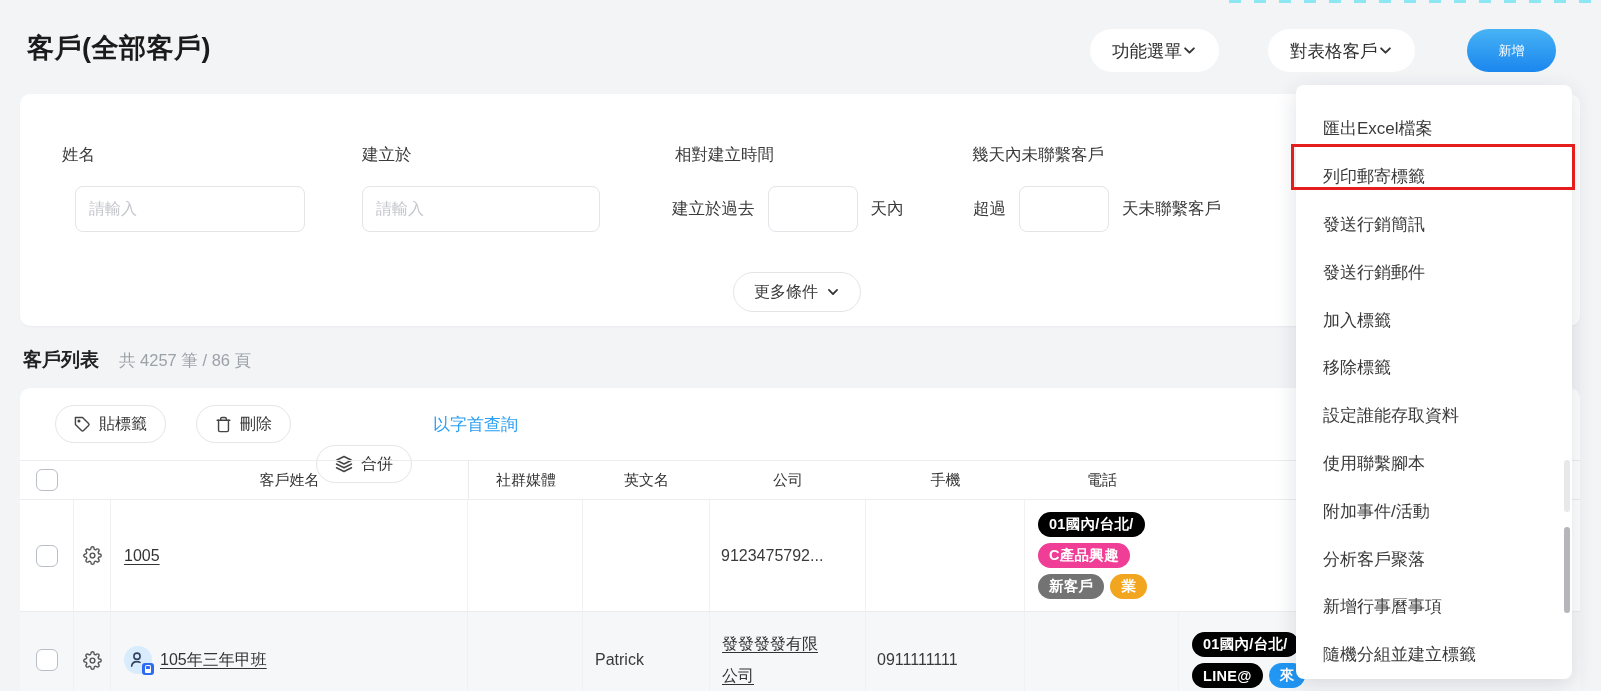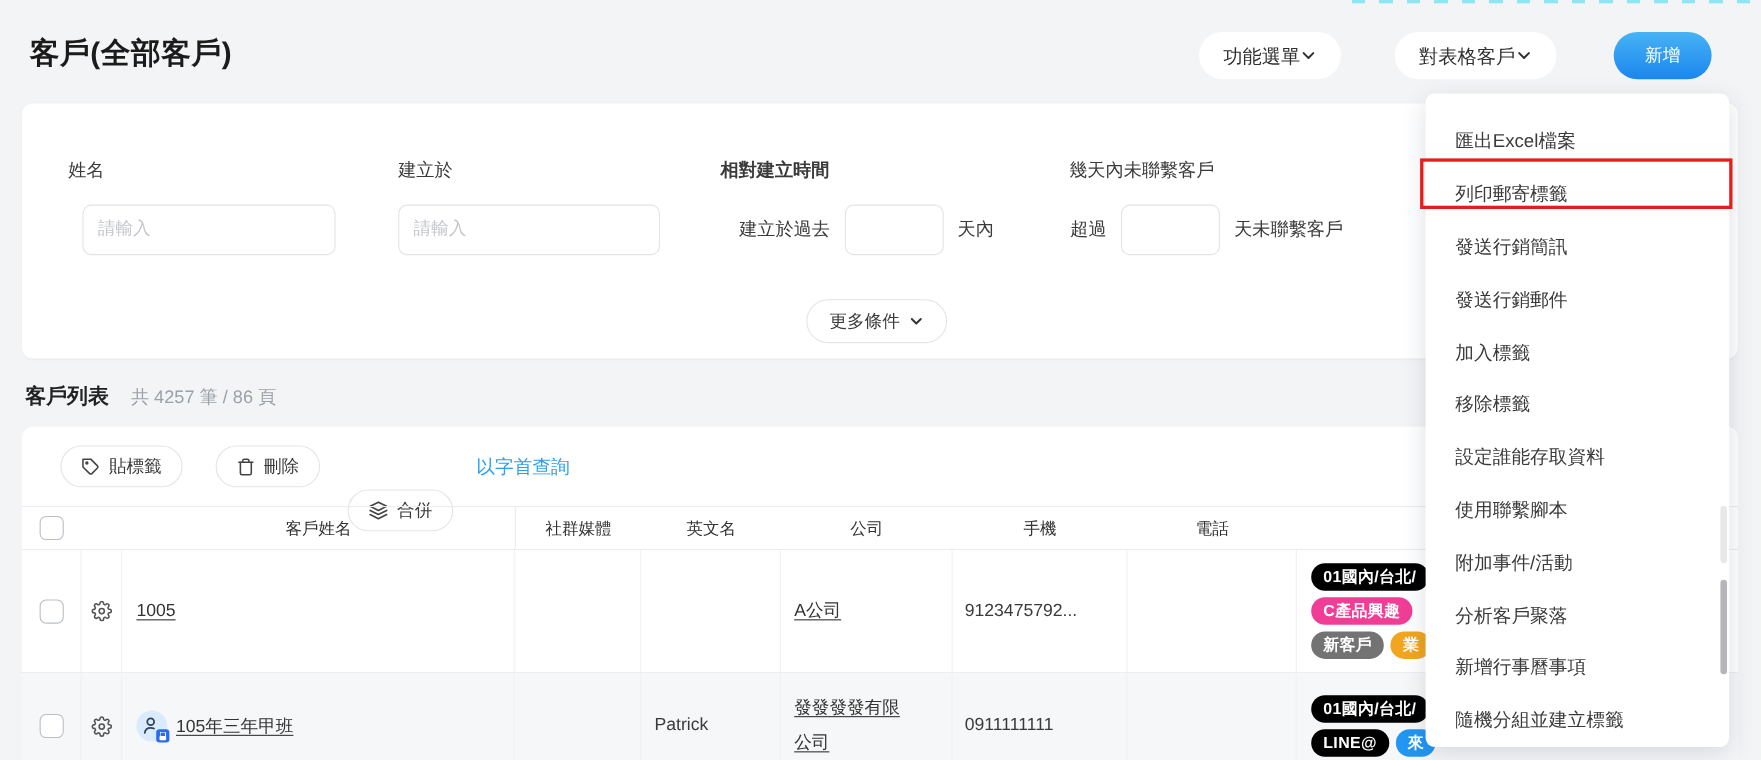--- a/index.html
+++ b/index.html
@@ -12,21 +12,21 @@
     background:repeating-linear-gradient(90deg,#8ce7f3 0 12px,transparent 12px 25px); }
 
   
   .page-title { position:absolute; left:27px; top:30px; font-size:27px; font-weight:bold; color:#1b1b1b; letter-spacing:.5px; }
   .pill-btn { position:absolute; top:29px; height:43px; background:#fff; border:none; border-radius:22px;
     display:flex; align-items:center; gap:0; padding:0 22px; font-size:17.5px; color:#2e2e2e; cursor:pointer;
     font-family:inherit; }
   .btn-menu { left:1090px; }
   .btn-table-actions { left:1268px; }
   .btn-add { position:absolute; top:29px; left:1467px; width:89px; height:43px; border:none; border-radius:22px;
-    background:linear-gradient(180deg,#47b3f5 0%,#1b86ee 100%); color:#fff; font-size:16px; cursor:pointer;
+    background:linear-gradient(180deg,#47b3f5 0%,#1b86ee 100%); color:#fff; font-size:13px; cursor:pointer;
     display:flex; align-items:center; justify-content:center; font-family:Liberation Sans, sans-serif; }
   .chev { width:15px; height:15px; flex:0 0 auto; }
 
   
   .filter-card { position:absolute; left:20px; top:94px; width:1560px; height:232px; background:#fff; border-radius:10px;
     box-shadow:0 1px 2px rgba(20,30,60,.04); }
   .f-label { position:absolute; font-size:16.5px; color:#3a3a3a; }
   .f-input { position:absolute; height:46px; border:1.5px solid #e3e4e8; border-radius:8px; background:#fff;
     font-size:16px; color:#333; padding:0 13px; font-family:inherit; }
   .f-input::placeholder { color:#c4c6cc; }
@@ -116,21 +116,21 @@
 
   <button class="btn-add">新增</button>
 
   <div class="filter-card">
     <div class="f-label" style="left:42px; top:50px;">姓名</div>
     <input class="f-input" style="left: 55px; top: 92px; width: 230px;" placeholder="請輸入">
 
     <div class="f-label" style="left:342px; top:50px;">建立於</div>
     <input class="f-input" style="left: 342px; top: 92px; width: 238px;" placeholder="請輸入">
 
-    <div class="f-label" style="left:635px; top:50px;font-weight:bold;">相對建立時間</div>
+    <div class="f-label" style="left:655px; top:50px;">相對建立時間</div>
     <div class="inline-row" style="left:652px;">
       <span>建立於過去</span>
       <input class="f-input-sm" style="">
       <span>天內</span>
     </div>
 
     <div class="f-label" style="left:952px; top:50px;">幾天內未聯繫客戶</div>
     <div class="inline-row" style="left:953px;">
       <span>超過</span>
       <input class="f-input-sm" style="">
@@ -199,23 +199,20 @@
         <svg class="gear" viewBox="0 0 24 24" fill="none" stroke="#555" stroke-width="1.8" stroke-linecap="round" stroke-linejoin="round">
             <circle cx="12" cy="12" r="3"></circle>
             <path d="M19.4 15a1.65 1.65 0 0 0 .33 1.82l.06.06a2 2 0 0 1 0 2.83 2 2 0 0 1-2.83 0l-.06-.06a1.65 1.65 0 0 0-1.82-.33 1.65 1.65 0 0 0-1 1.51V21a2 2 0 0 1-2 2 2 2 0 0 1-2-2v-.09A1.65 1.65 0 0 0 9 19.4a1.65 1.65 0 0 0-1.82.33l-.06.06a2 2 0 0 1-2.83 0 2 2 0 0 1 0-2.83l.06-.06a1.65 1.65 0 0 0 .33-1.82 1.65 1.65 0 0 0-1.51-1H3a2 2 0 0 1-2-2 2 2 0 0 1 2-2h.09A1.65 1.65 0 0 0 4.6 9a1.65 1.65 0 0 0-.33-1.82l-.06-.06a2 2 0 0 1 0-2.83 2 2 0 0 1 2.83 0l.06.06a1.65 1.65 0 0 0 1.82.33H9a1.65 1.65 0 0 0 1-1.51V3a2 2 0 0 1 2-2 2 2 0 0 1 2 2v.09a1.65 1.65 0 0 0 1 1.51 1.65 1.65 0 0 0 1.82-.33l.06-.06a2 2 0 0 1 2.83 0 2 2 0 0 1 0 2.83l-.06.06a1.65 1.65 0 0 0-.33 1.82V9a1.65 1.65 0 0 0 1.51 1H21a2 2 0 0 1 2 2 2 2 0 0 1-2 2h-.09a1.65 1.65 0 0 0-1.51 1z"></path>
           </svg>
       </div>
       <div class="cell c-name">
           <a class="row-link">1005</a>
         </div>
       <div class="cell c-center"></div>
       <div class="cell c-eng"></div>
-      <div class="cell c-comp">
-          <a class="row-link">A公司</a>
-        </div>
       <div class="cell c-mob">9123475792...</div>
       <div class="cell"></div>
       <div class="cell c-tags">
         <div class="tag-lines">
           <div class="tag-line">
             <span class="pill" style="background: rgb(0, 0, 0);">01國內/台北/</span>
           </div>
           <div class="tag-line">
             <span class="pill" style="background: rgb(240, 61, 150);">C產品興趣</span>
           </div>

